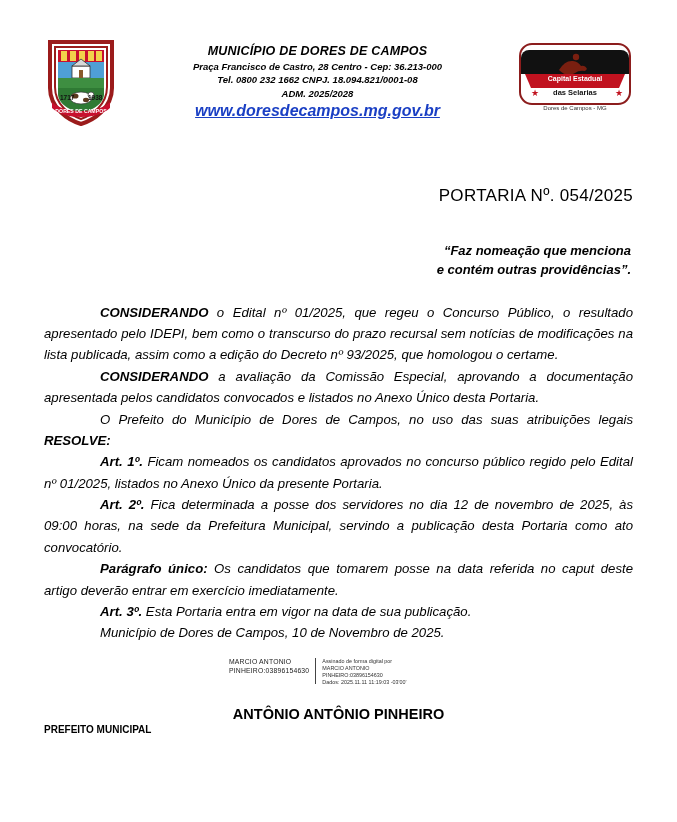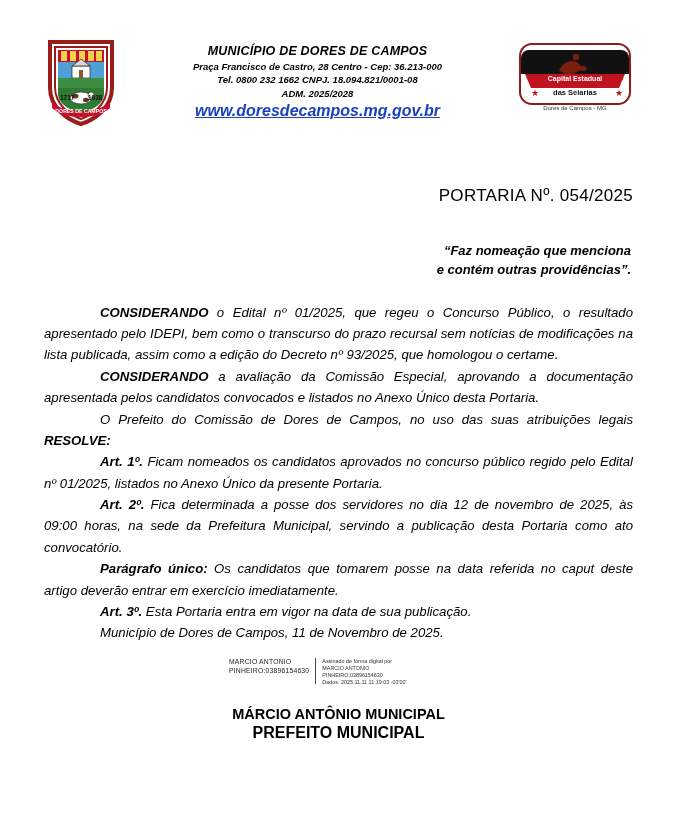--- a/index.html
+++ b/index.html
@@ -141,22 +141,22 @@
     line-height: 1.3;
     color: #333;
   }
   .sig-name {
     text-align: center;
     font-size: 14.5px;
     font-weight: bold;
     margin-top: 2px;
   }
   .sig-role {
-    text-align: center;
-    font-size: 16px;
+    text-align: left;
+    font-size: 10px;
     font-weight: bold;
     margin-top: 2px;
   }
 </style>
 </head>
 <body>
 
 <div class="page">
 
   <div class="header">
@@ -228,41 +228,41 @@
     <div>“Faz nomeação que menciona</div>
     <div>e contém outras providências”.</div>
   </div>
 
   <div class="body-text">
 
     <p><b>CONSIDERANDO</b><span> o Edital nº 01/2025, que regeu o Concurso Público, o resultado apresentado pelo IDEPI, bem como o transcurso do prazo recursal sem notícias de modificações na lista publicada, assim como a edição do Decreto nº 93/2025, que homologou o certame.</span></p>
 
     <p><b>CONSIDERANDO</b><span> a avaliação da Comissão Especial, aprovando a documentação apresentada pelos candidatos convocados e listados no Anexo Único desta Portaria.</span></p>
 
-    <p><span>O Prefeito do Comissão de Dores de Campos, no uso das suas atribuições legais </span><b>RESOLVE:</b></p>
+    <p><span>O Prefeito do Município de Dores de Campos, no uso das suas atribuições legais </span><b>RESOLVE:</b></p>
 
     <p><b>Art. 1º.</b><span> Ficam nomeados os candidatos aprovados no concurso público regido pelo Edital nº 01/2025, listados no Anexo Único da presente Portaria.</span></p>
 
     <p><b>Art. 2º.</b><span> Fica determinada a posse dos servidores no dia 12 de novembro de 2025, às 09:00 horas, na sede da Prefeitura Municipal, servindo a publicação desta Portaria como ato convocatório.</span></p>
 
     <p><b>Parágrafo único:</b><span> Os candidatos que tomarem posse na data referida no caput deste artigo deverão entrar em exercício imediatamente.</span></p>
 
     <p><b>Art. 3º.</b><span> Esta Portaria entra em vigor na data de sua publicação.</span></p>
 
-    <p><span>Município de Dores de Campos, 11 de Novembro de 2025.</span></p>
+    <p><span>Município de Dores de Campos, 10 de Novembro de 2025.</span></p>
   </div>
 
   <div class="sig-area">
     <div class="sig-stamp">
       <div class="sig-left">MARCIO ANTONIO
 PINHEIRO:03896154630</div>
       <div class="sig-divider"></div>
       <div class="sig-right">Assinado de forma digital por
 MARCIO ANTONIO
 PINHEIRO:03896154630
 Dados: 2025.11.11 11:19:03 -03'00'</div>
     </div>
   </div>
 
-  <div class="sig-name">MÁRCIO ANTÔNIO MUNICIPAL</div>
+  <div class="sig-name">ANTÔNIO ANTÔNIO PINHEIRO</div>
   <div class="sig-role">PREFEITO MUNICIPAL</div>
 
 </div>
 
 </body></html>

